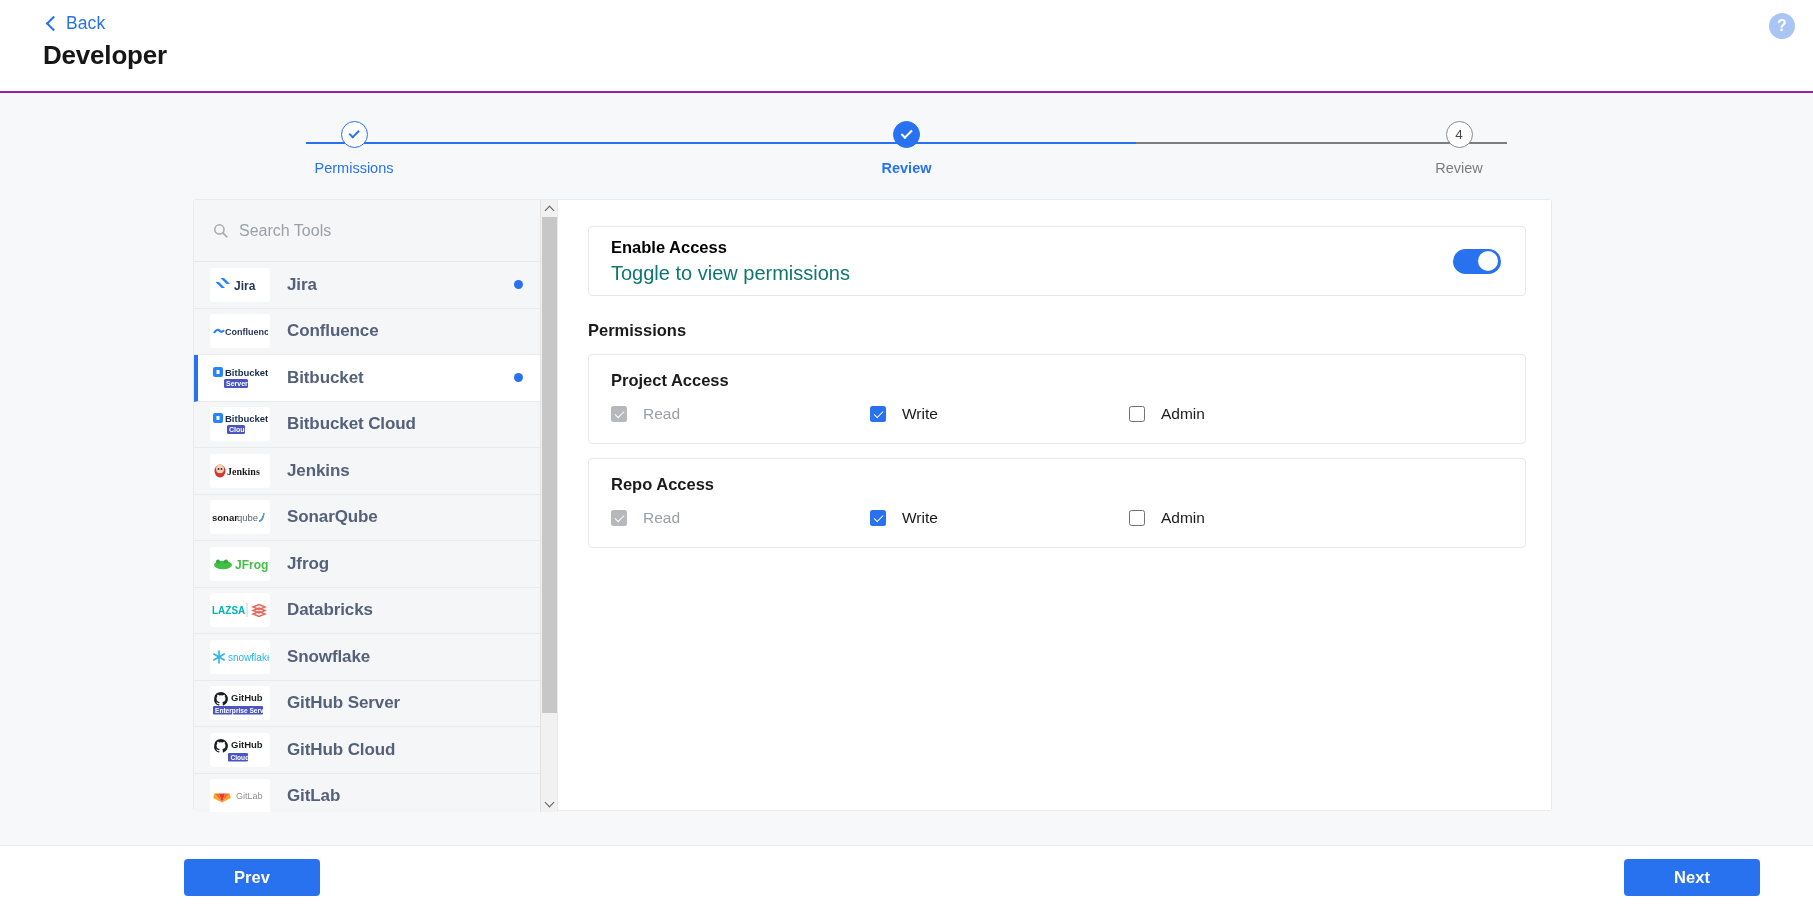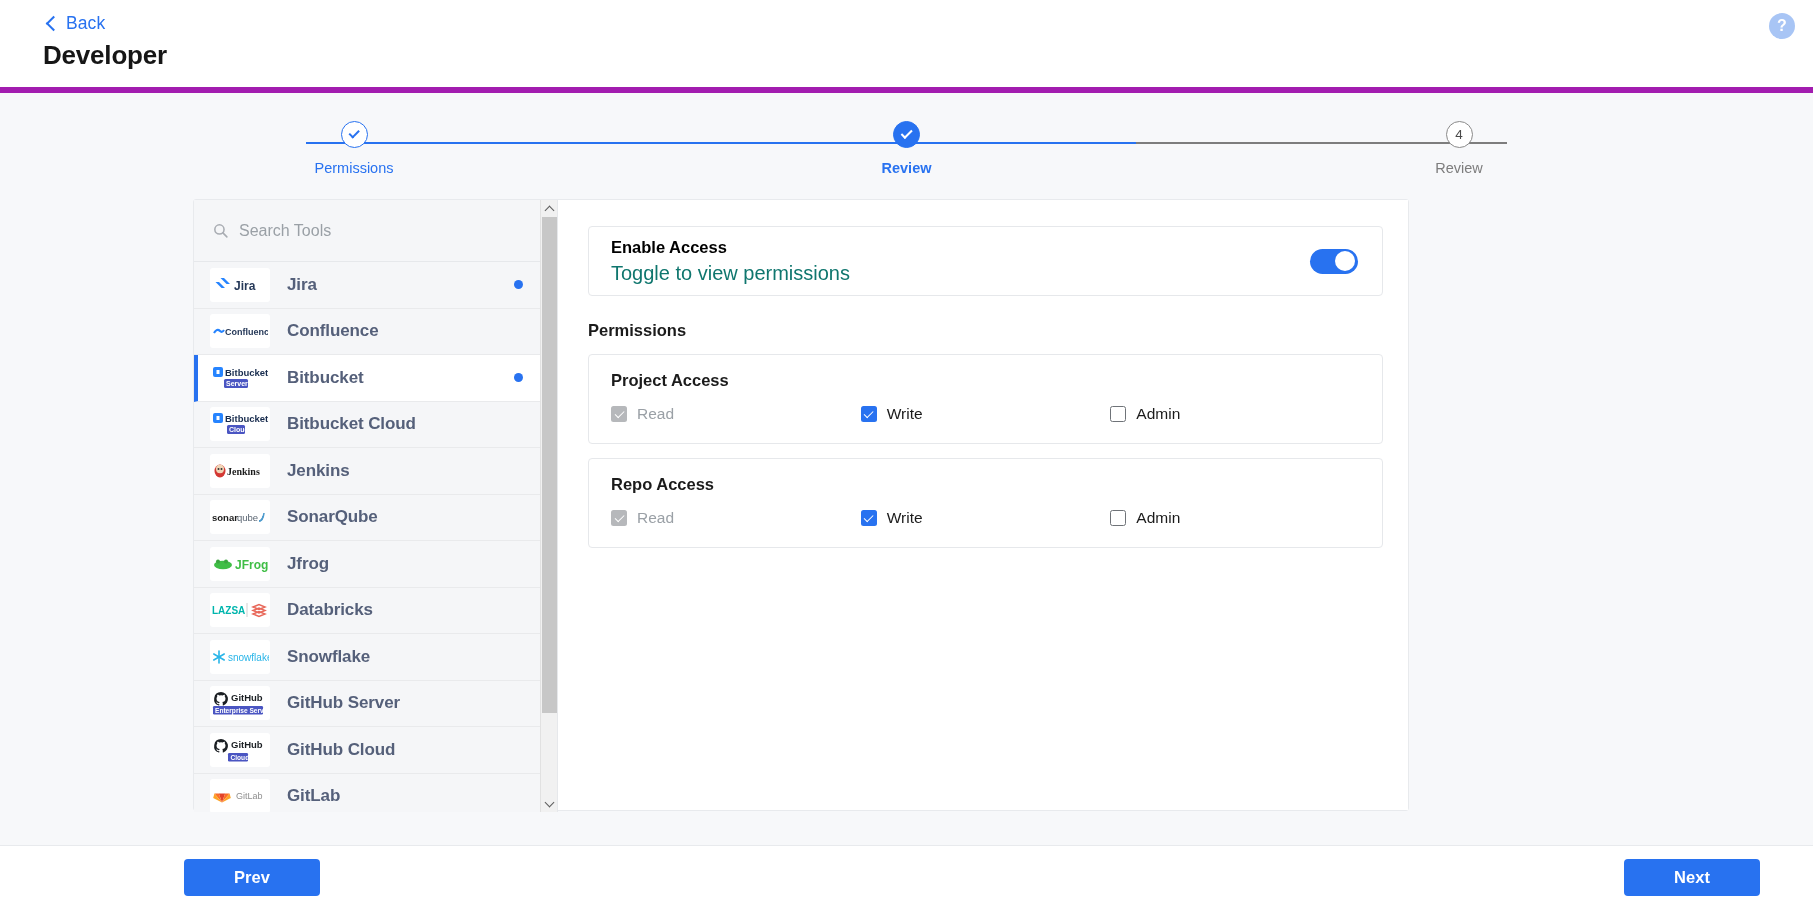--- a/index.html
+++ b/index.html
@@ -7,21 +7,21 @@
     width: 1813px; height: 908px;
     font-family: "Liberation Sans", sans-serif;
     background: #f7f8fa;
     overflow: hidden;
   }
   .app { width: 1813px; height: 908px; display: flex; flex-direction: column; background: #f7f8fa; }
 
   
   .header {
     background: #ffffff;
-    border-bottom: 6px solid #a21caf;
+    border-bottom: 2px solid #a21caf;
     padding: 13px 8px 14px 0;
     position: relative;
     flex: 0 0 auto;
     height: 93px;
   }
   .back-row {
     display: flex; align-items: center; gap: 7px;
     margin-left: 48px; cursor: pointer; width: fit-content;
   }
   .back-chevron {
@@ -75,21 +75,21 @@
     transform: rotate(-45deg); margin-top: -3px;
   }
   .circle.active .chk { border-color: #ffffff; width: 11px; height: 5.5px; border-width: 2.2px; }
   .step-label { margin-top: 12px; font-size: 14.5px; color: #2872f0; white-space: nowrap; }
   .step-label.active { font-weight: bold; }
   .step-label.todo { color: #7d7d7d; }
 
   
   .content { flex: 1 1 auto; position: relative; }
   .card {
-    position: absolute; left: 193px; top: 0; width: 1216px; height: 612px;
+    position: absolute; left: 193px; top: 0; width: 1359px; height: 612px;
     background: #ffffff; border: 1px solid #e8eaed; border-radius: 3px;
     display: flex;
   }
 
   
   .tool-panel {
     width: 364px; flex: 0 0 364px; height: 612px;
     border-right: 1px solid #e6e8eb;
     background: #f5f6f8;
     display: flex; flex-direction: column;
@@ -178,21 +178,21 @@
   }
   .perm-heading {
     margin-top: 25px; font-size: 16.5px; font-weight: bold; color: #1b1b1b;
   }
   .perm-card {
     margin-top: 14px; border: 1px solid #e6e8eb; border-radius: 4px;
     padding: 16px 22px 20px 22px;
   }
   .perm-card-title { font-size: 16.5px; font-weight: bold; color: #1b1b1b; }
   .perm-row { display: flex; margin-top: 15px; }
-  .perm-opt { display: flex; align-items: center; gap: 10px; width: 259px; }
+  .perm-opt { display: flex; align-items: center; gap: 16px; width: 259px; }
   .cb {
     width: 16px; height: 16px; flex: 0 0 16px; border-radius: 2.5px;
     display: flex; align-items: center; justify-content: center;
   }
   .cb.checked { background: #2872f0; }
   .cb.disabled { background: #b6b8bb; }
   .cb.empty { border: 1.6px solid #6f7378; background: #ffffff; }
   .cb i {
     display: block; width: 8.5px; height: 4.5px;
     border-left: 1.9px solid #ffffff; border-bottom: 1.9px solid #ffffff;

